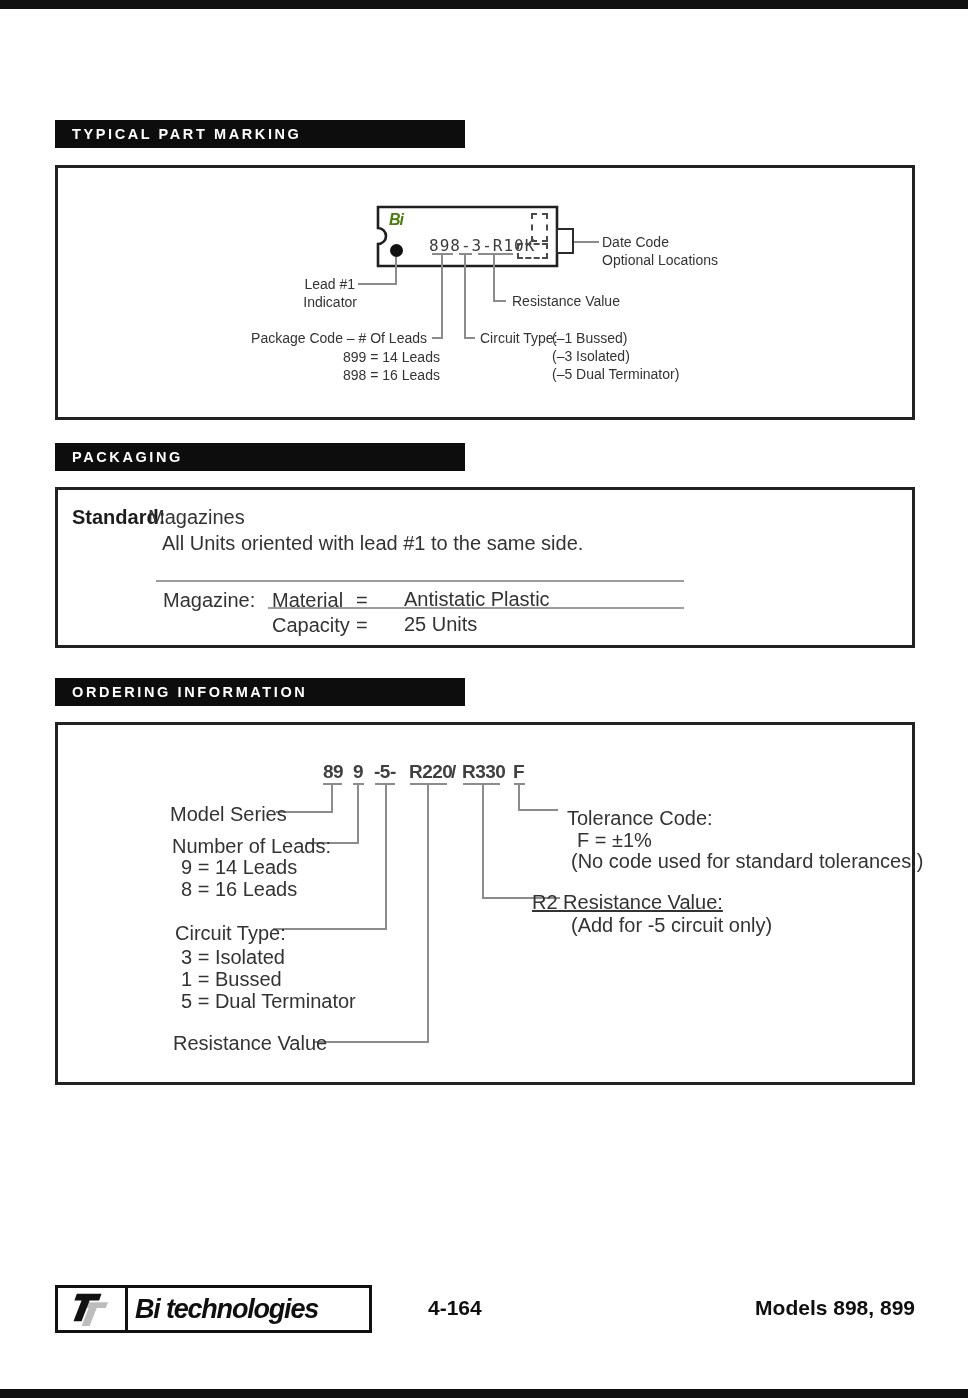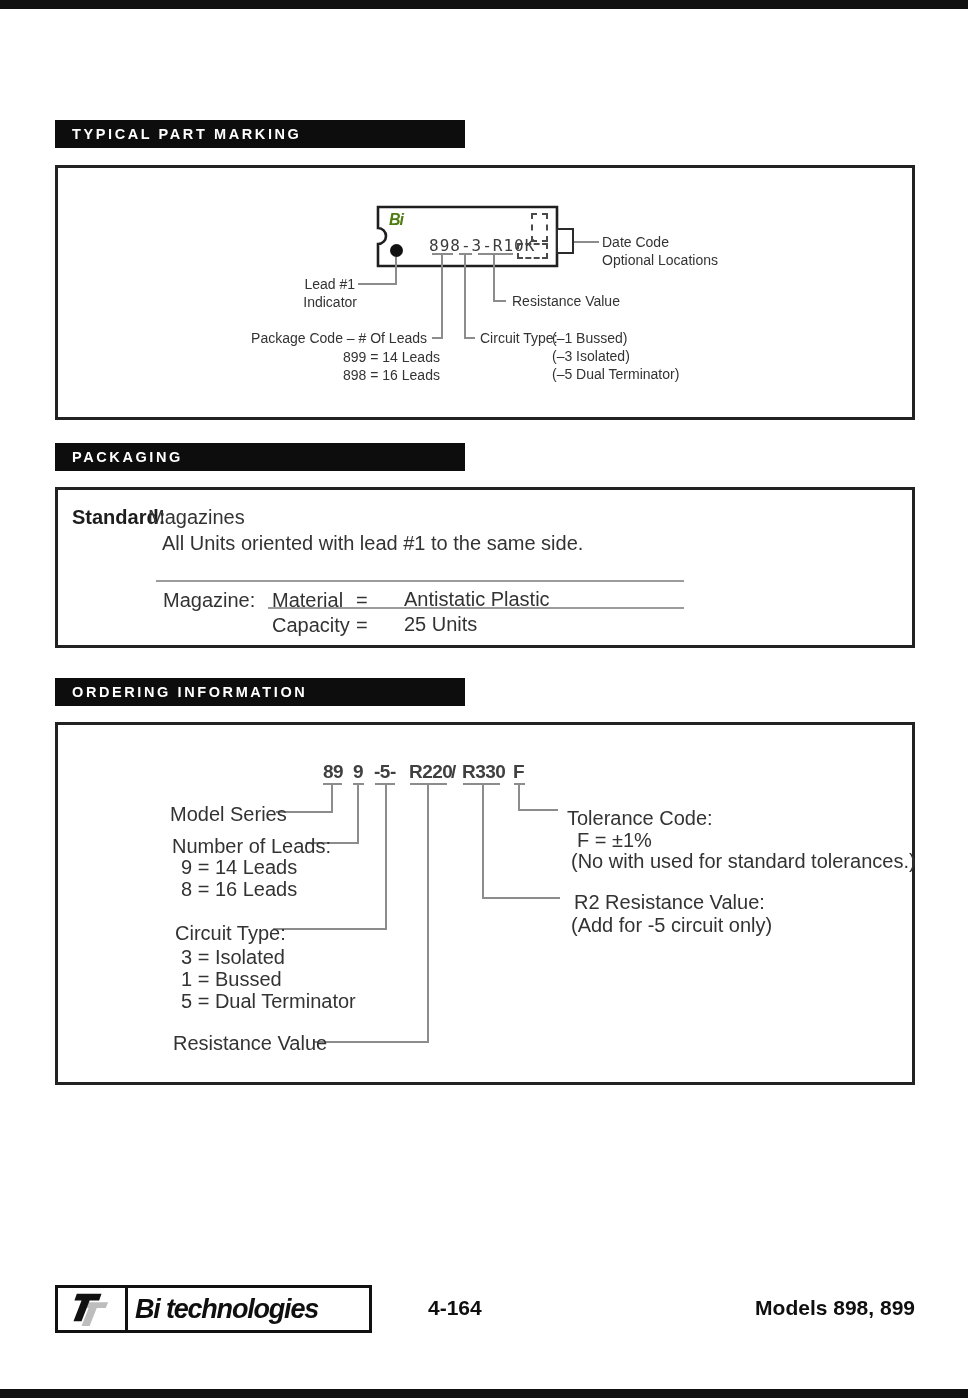--- a/index.html
+++ b/index.html
@@ -145,22 +145,22 @@
   <div class="t t15" style="left:181px;top:856px;">9 = 14 Leads</div>
   <div class="t t15" style="left:181px;top:878px;">8 = 16 Leads</div>
   <div class="t t15" style="left:175px;top:922px;">Circuit Type:</div>
   <div class="t t15" style="left:181px;top:946px;">3  = Isolated</div>
   <div class="t t15" style="left:181px;top:968px;">1  = Bussed</div>
   <div class="t t15" style="left:181px;top:990px;">5  = Dual Terminator</div>
   <div class="t t15" style="left:173px;top:1032px;">Resistance Value</div>
 
   <div class="t t15" style="left:567px;top:807px;">Tolerance Code:</div>
   <div class="t t15" style="left:577px;top:829px;">F  = ±1%</div>
-  <div class="t t15" style="left:571px;top:850px;">(No with used for standard tolerances.)</div>
-  <div class="t t15" style="left:574px;top:891px;">R2 Resistance Value:</div>
+  <div class="t t15" style="left:571px;top:850px;">(No code used for standard tolerances.)</div>
+  <div class="t t15" style="left:532px;top:891px;text-decoration:underline;">R2 Resistance Value:</div>
   <div class="t t15" style="left:571px;top:914px;">(Add for -5 circuit only)</div>
 
   <div class="footer-box">
     <div class="logo-cell">
       <svg width="44" height="38" viewBox="0 0 44 40">
         <path d="M 15 13 L 39 13 L 36.5 19 L 27 19 L 19.5 38 L 11 38 L 18.5 19 L 12.5 19 Z" fill="#bdbdbd"></path>
         <path d="M 6 4 L 32 4 L 29.5 11 L 19.5 11 L 11 33 L 2.5 33 L 11 11 L 3.5 11 Z" fill="#111"></path>
       </svg>
     </div>
     <div class="brand-cell">Bi technologies</div>

